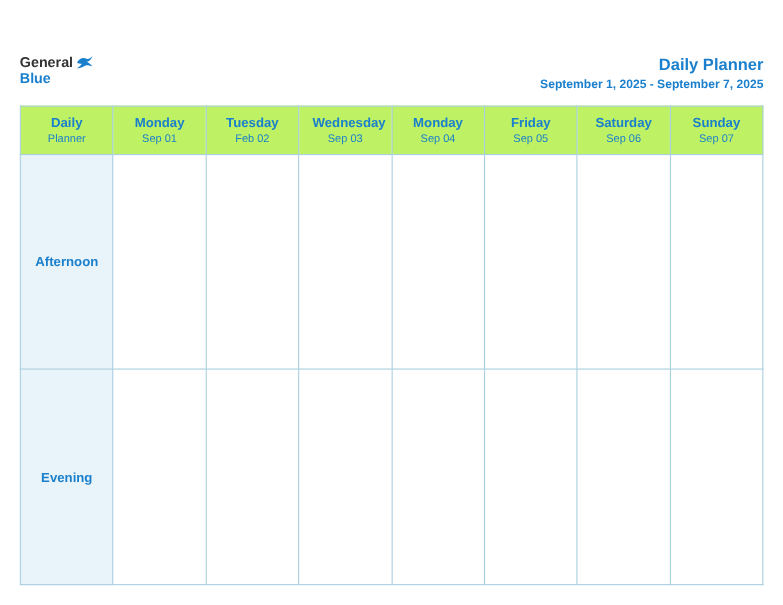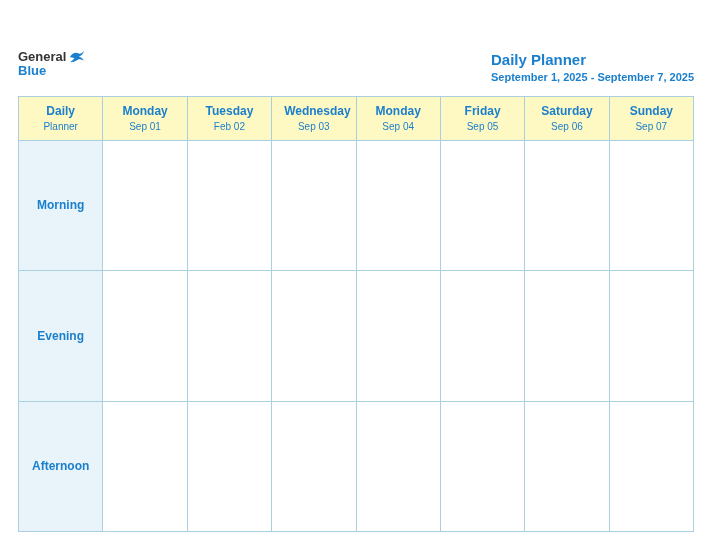--- a/index.html
+++ b/index.html
@@ -48,20 +48,21 @@
       margin-left: 2px;
       vertical-align: middle;
     }
 
     .logo-row {
       display: flex;
       align-items: center;
     }
 
     .title-area {
+      text-align: right;
     }
 
     .title-main {
       font-size: 15px;
       color: #1a7fcc;
       font-weight: bold;
       line-height: 1.3;
     }
 
     .title-sub {
@@ -79,21 +80,21 @@
     }
 
     .planner-table th, .planner-table td {
       border: 1px solid #aacfe0;
       text-align: center;
       vertical-align: middle;
       padding: 4px 2px;
     }
 
     .header-row th {
-      background: #fef9c3;
+      background: #bef264;
       color: #1a7fcc;
       font-size: 11px;
       font-weight: bold;
       line-height: 1.4;
       padding: 6px 12px;
     }
 
     .header-row th .day-name {
       font-size: 12px;
       font-weight: bold;
@@ -178,43 +179,33 @@
         <span class="day-date">Sep 06</span>
       </th>
       <th>
         <span class="day-name">Sunday</span>
         <span class="day-date">Sep 07</span>
       </th>
     </tr>
   </thead>
   <tbody>
     <tr>
-      <td class="label-col">Morning</td>
+      <td class="label-col">Afternoon</td>
       <td class="data-cell"></td>
       <td class="data-cell"></td>
       <td class="data-cell"></td>
       <td class="data-cell"></td>
       <td class="data-cell"></td>
       <td class="data-cell"></td>
       <td class="data-cell"></td>
     </tr>
     <tr>
       <td class="label-col">Evening</td>
       <td class="data-cell"></td>
       <td class="data-cell"></td>
       <td class="data-cell"></td>
       <td class="data-cell"></td>
       <td class="data-cell"></td>
       <td class="data-cell"></td>
       <td class="data-cell"></td>
     </tr>
-    <tr>
-      <td class="label-col">Afternoon</td>
-      <td class="data-cell"></td>
-      <td class="data-cell"></td>
-      <td class="data-cell"></td>
-      <td class="data-cell"></td>
-      <td class="data-cell"></td>
-      <td class="data-cell"></td>
-      <td class="data-cell"></td>
-    </tr>
   </tbody>
 </table>
 
 </body></html>

